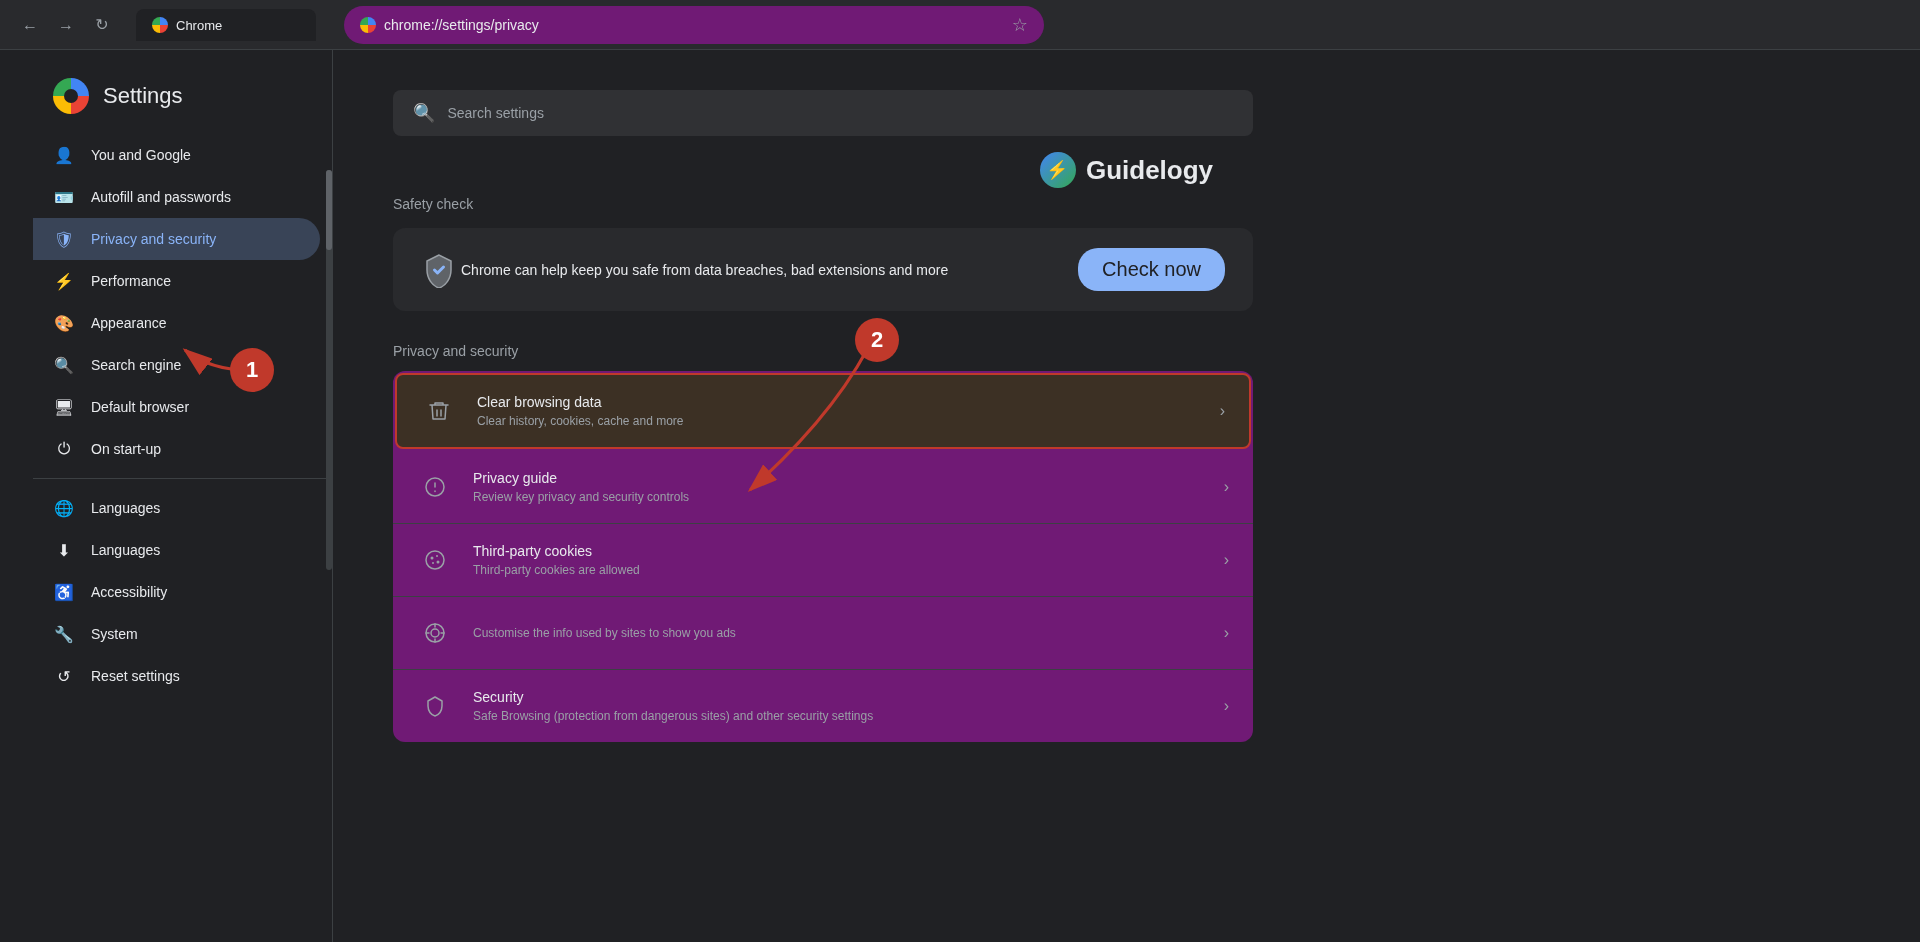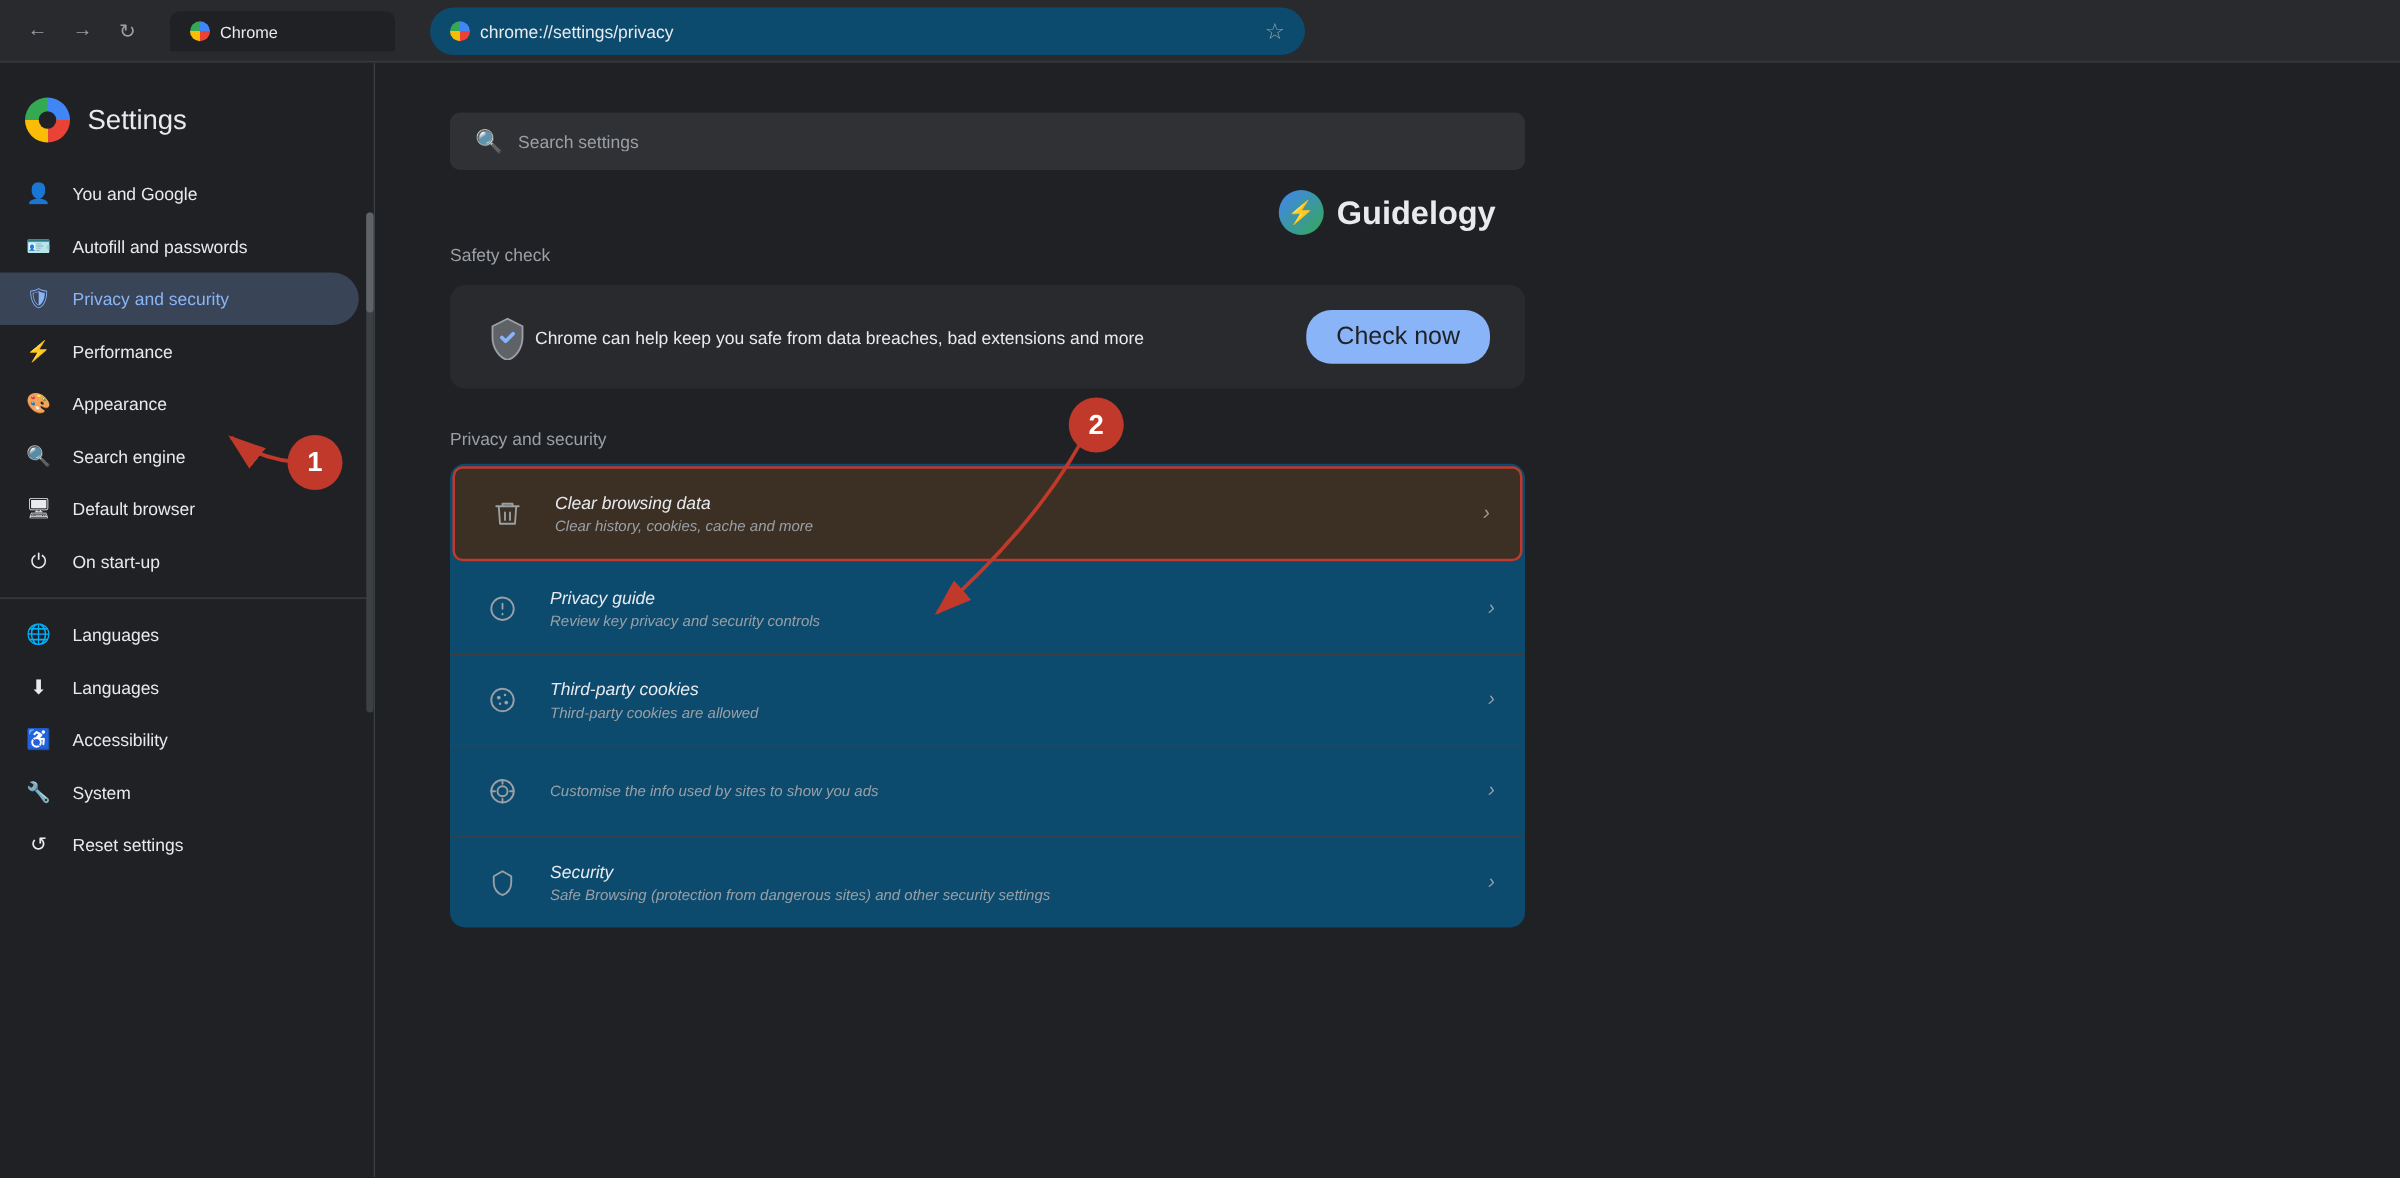--- a/index.html
+++ b/index.html
@@ -69,21 +69,21 @@
     }
     .address-bar-row {
       display: flex;
       align-items: center;
       gap: 10px;
       flex: 1;
       margin-left: 16px;
     }
     .address-bar {
       flex: 1;
-      background: #0c4a6e;
+      background: #701a75;
       border: none;
       border-radius: 24px;
       padding: 8px 16px;
       color: #e8eaed;
       font-size: 14px;
       display: flex;
       align-items: center;
       gap: 8px;
       max-width: 700px;
     }
@@ -279,24 +279,23 @@
     
     .privacy-section {
       max-width: 860px;
     }
     .privacy-section-title {
       font-size: 14px;
       color: #9aa0a6;
       margin-bottom: 12px;
     }
     .settings-list {
-      background: #0c4a6e;
+      background: #701a75;
       border-radius: 12px;
       overflow: hidden;
-      font-style: italic;
     }
     .settings-item {
       display: flex;
       align-items: center;
       gap: 20px;
       padding: 18px 24px;
       cursor: pointer;
       border-bottom: 1px solid #3c4043;
       position: relative;
       transition: background 0.1s;
@@ -369,21 +368,21 @@
   </div>
   <div class="address-bar-row">
     <div class="address-bar">
       <div class="address-icon"></div>
       <span>chrome://settings/privacy</span>
       <span class="star-btn">☆</span>
     </div>
   </div>
 </div>
 
-<div class="main-layout" style="position:relative;">
+<div class="main-layout" style="position:relative;padding-left:33px;">
 
   <div class="sidebar">
     <div class="sidebar-header">
       <div class="chrome-logo"></div>
       <span class="sidebar-title">Settings</span>
     </div>
 
     <div class="sidebar-item">
       <span class="sidebar-icon">👤</span>
       <span class="sidebar-item-label">You and Google</span>

